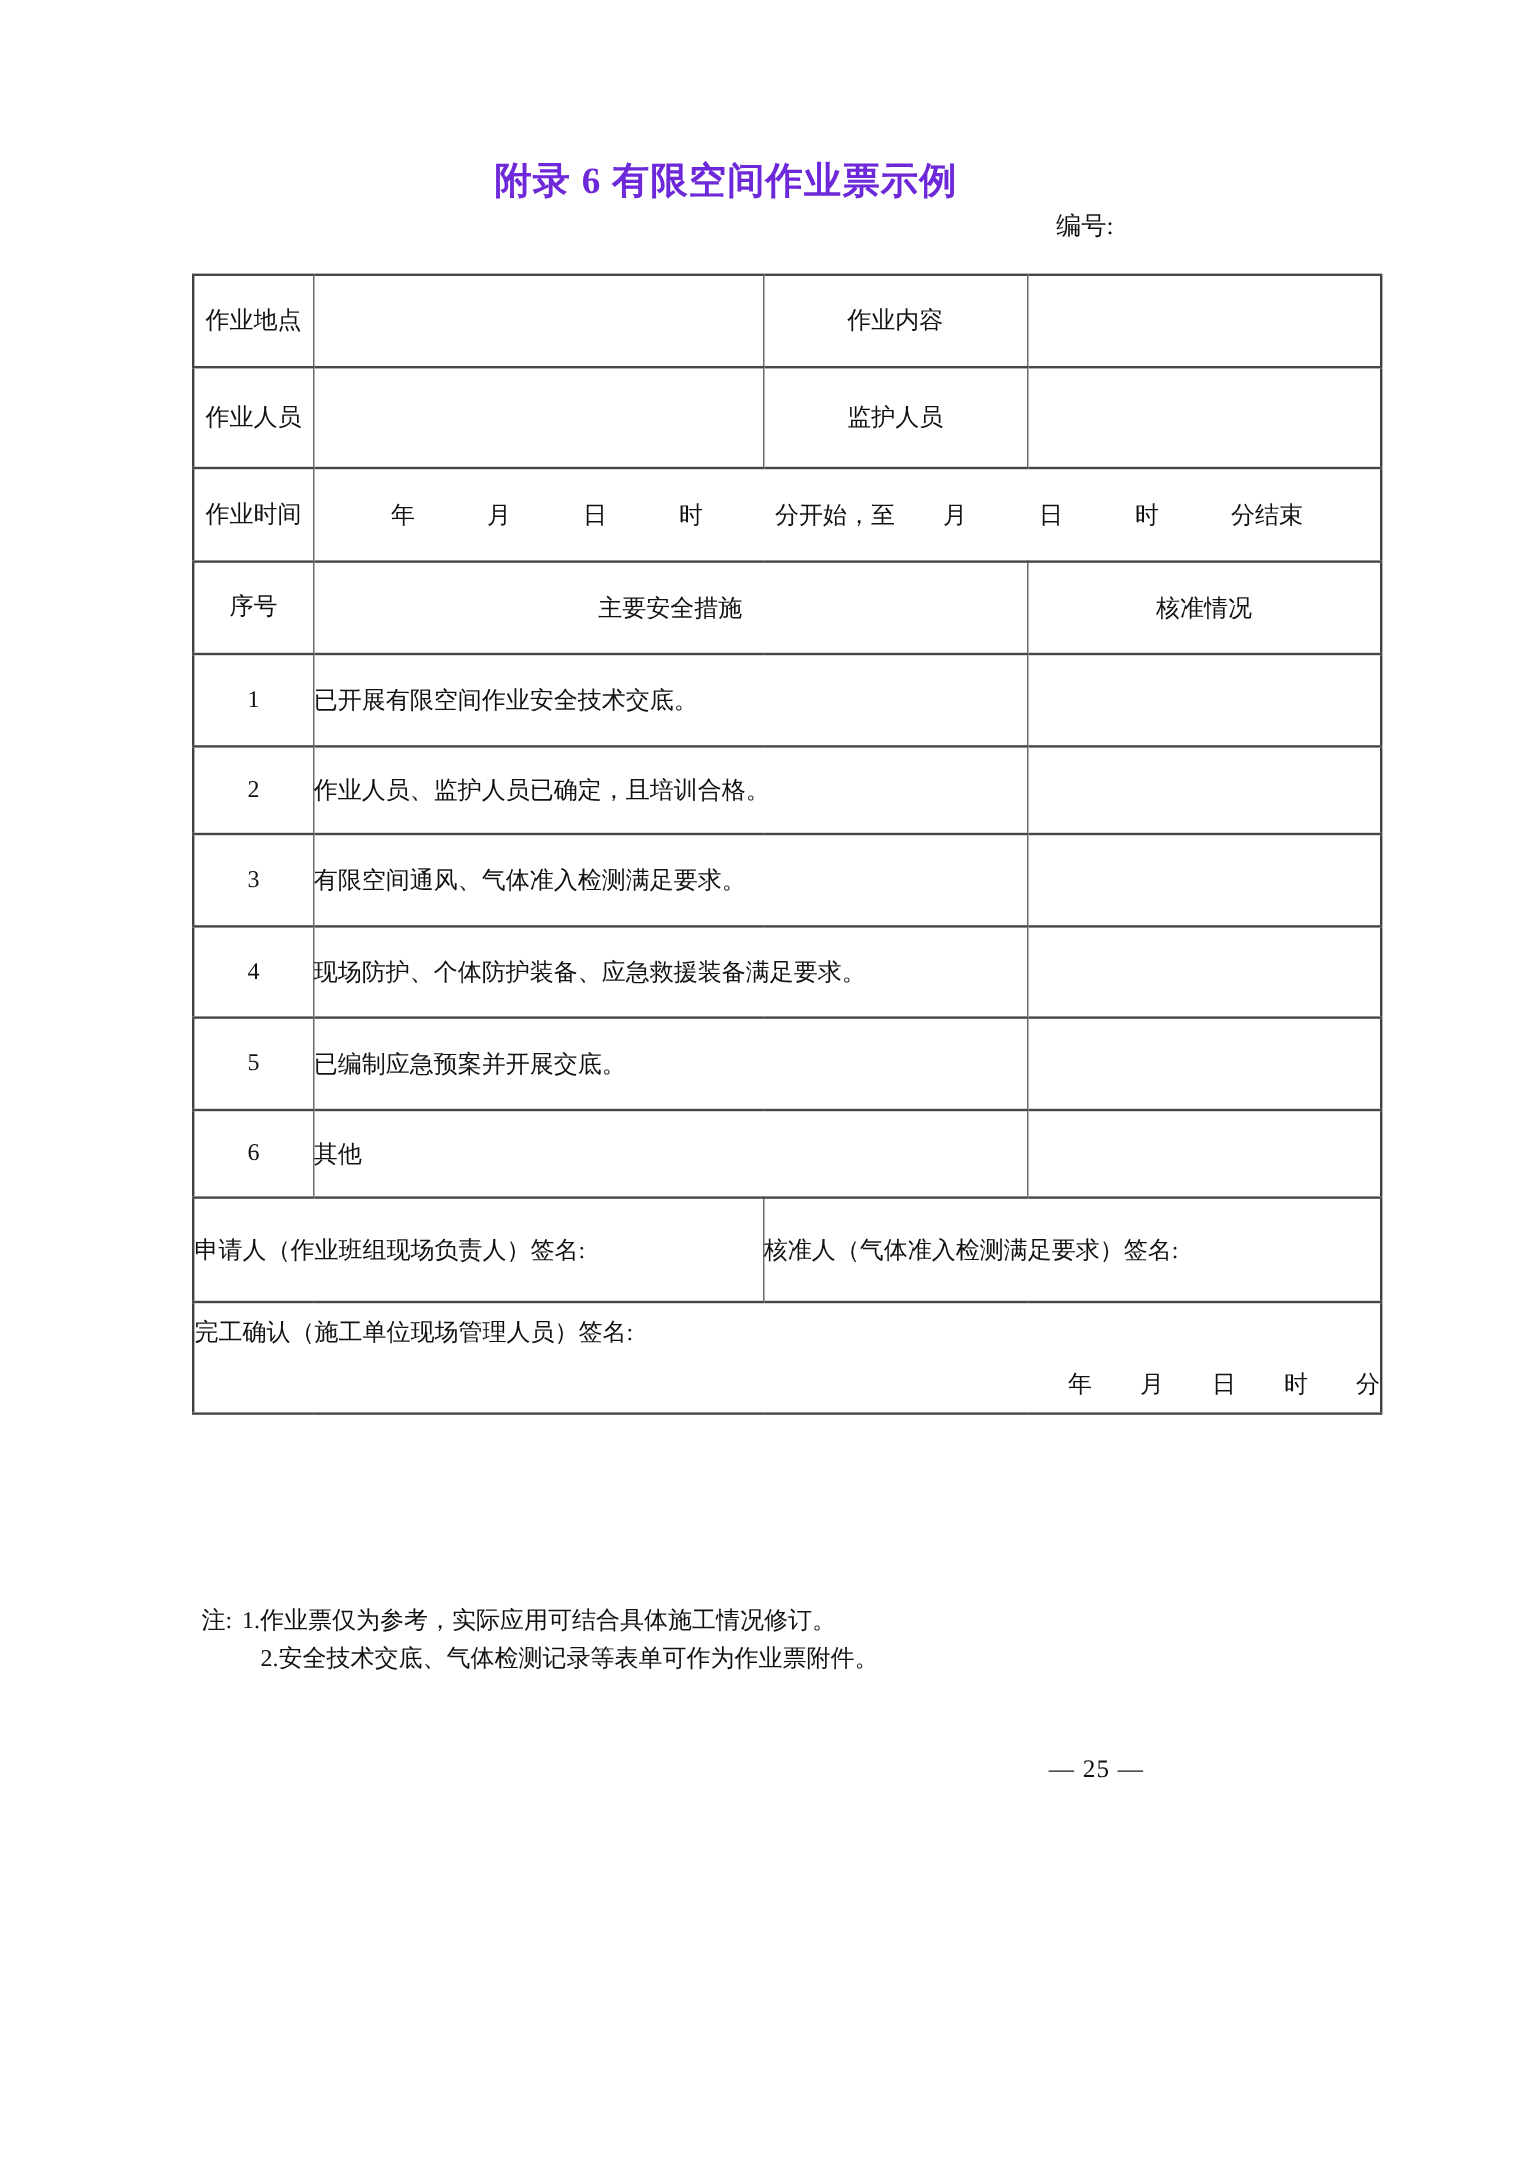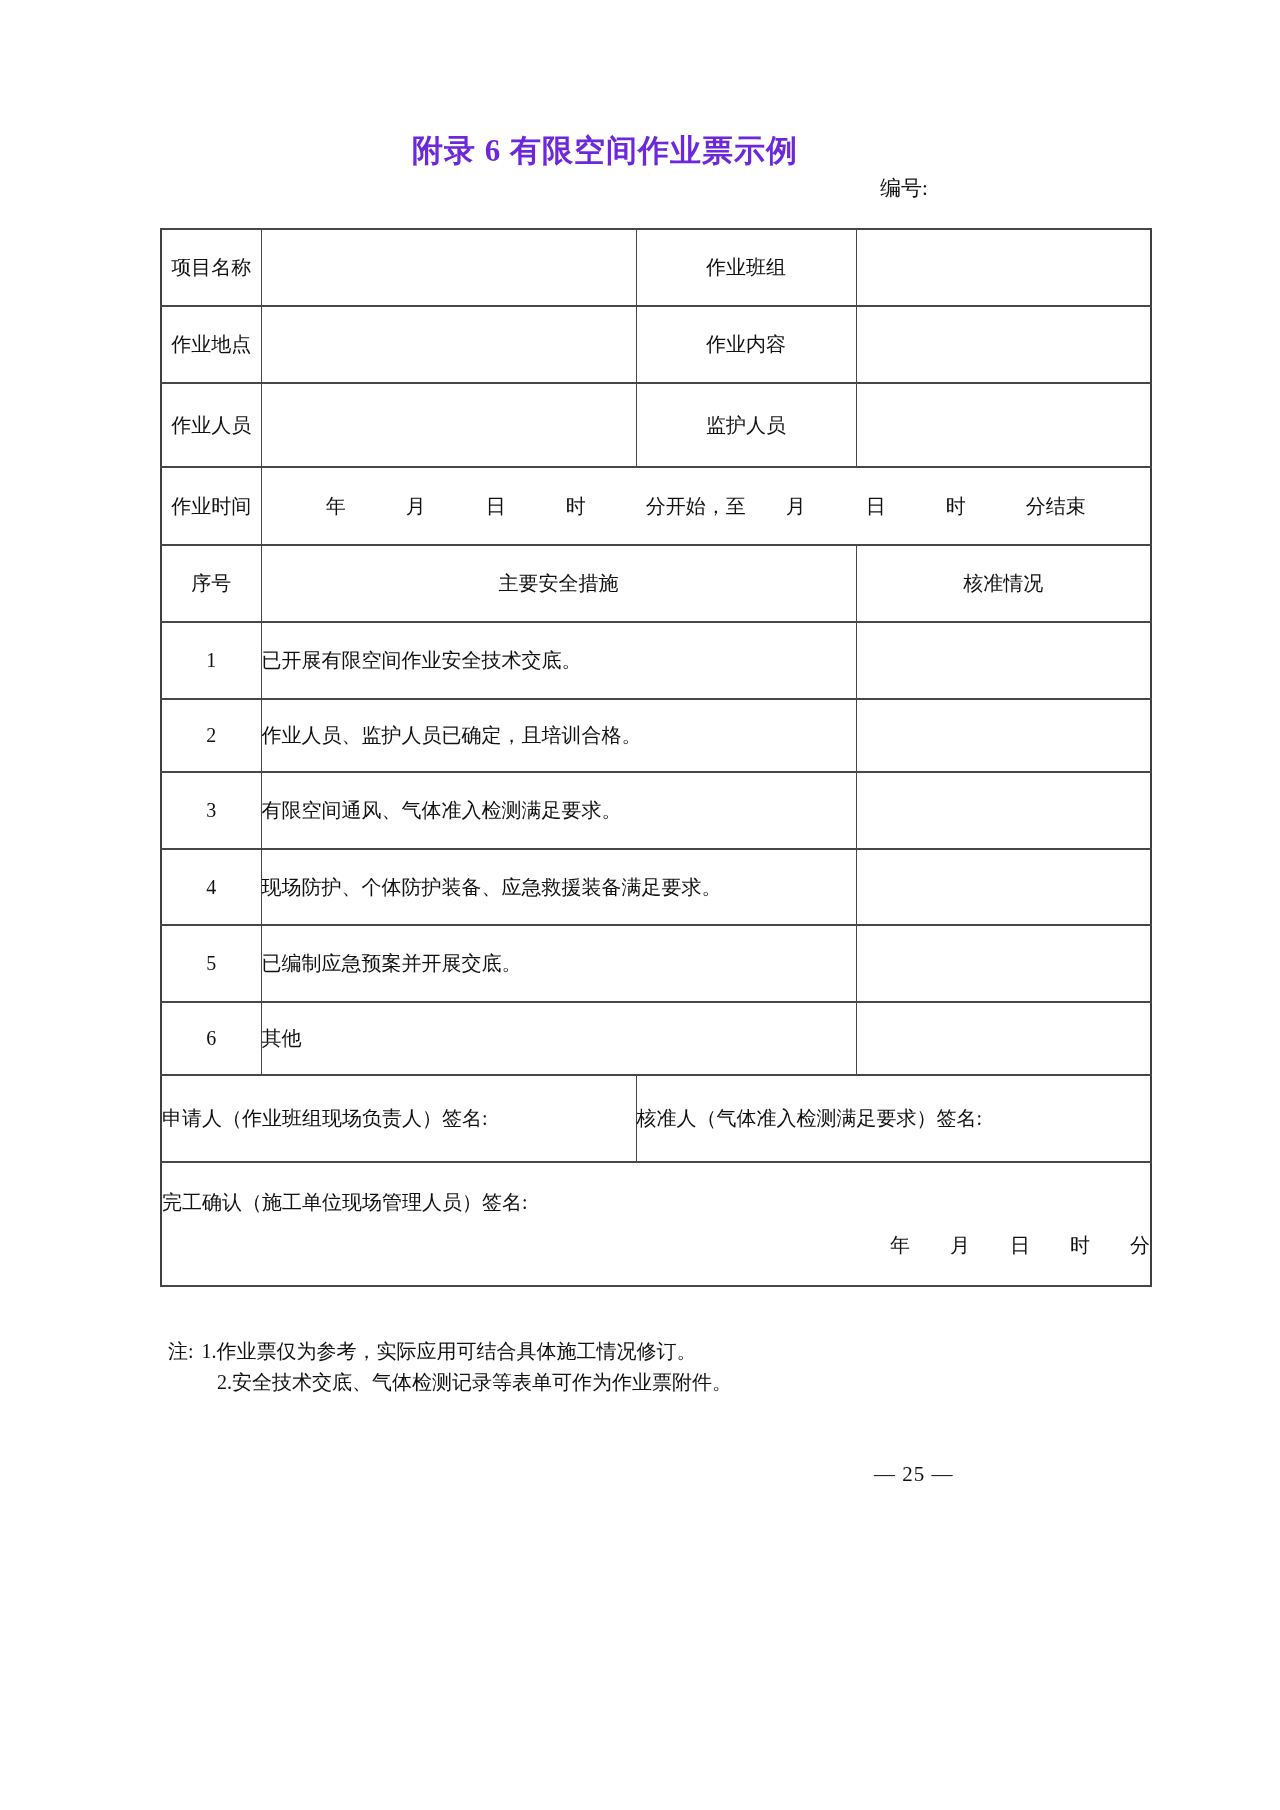--- a/index.html
+++ b/index.html
@@ -100,26 +100,20 @@
 
   <table class="permit">
     <colgroup>
       <col style="width:100px">
       <col style="width:375px">
       <col style="width:220px">
       <col style="width:295px">
     </colgroup>
 
     <tbody>
-        <tr style="height:77px">
-      <td class="label-cell">项目名称</td>
-      <td class="blank-cell"></td>
-      <td class="label-cell">作业班组</td>
-      <td class="blank-cell"></td>
-    </tr>
 
     <tr style="height:77px">
       <td class="label-cell">作业地点</td>
       <td class="blank-cell"></td>
       <td class="label-cell">作业内容</td>
       <td class="blank-cell"></td>
     </tr>
 
 
     <tr style="height:84px">
@@ -169,21 +163,21 @@
       <td class="num-cell">6</td>
       <td class="text-cell" colspan="2">其他</td>
       <td class="blank-cell"></td>
     </tr>
 
     <tr style="height:87px">
       <td class="sig-cell" colspan="2">申请人（作业班组现场负责人）签名:</td>
       <td class="sig-cell" colspan="2">核准人（气体准入检测满足要求）签名:</td>
     </tr>
 
-    <tr style="height:124px">
+    <tr style="height:93px">
       <td class="completion-cell" colspan="4">
         <div>完工确认（施工单位现场管理人员）签名:</div>
         <div class="completion-date-line">年　　月　　日　　时　　分</div>
       </td>
     </tr>
   </tbody>
     </table>
 
   <div class="notes">
     <div class="note-row">

